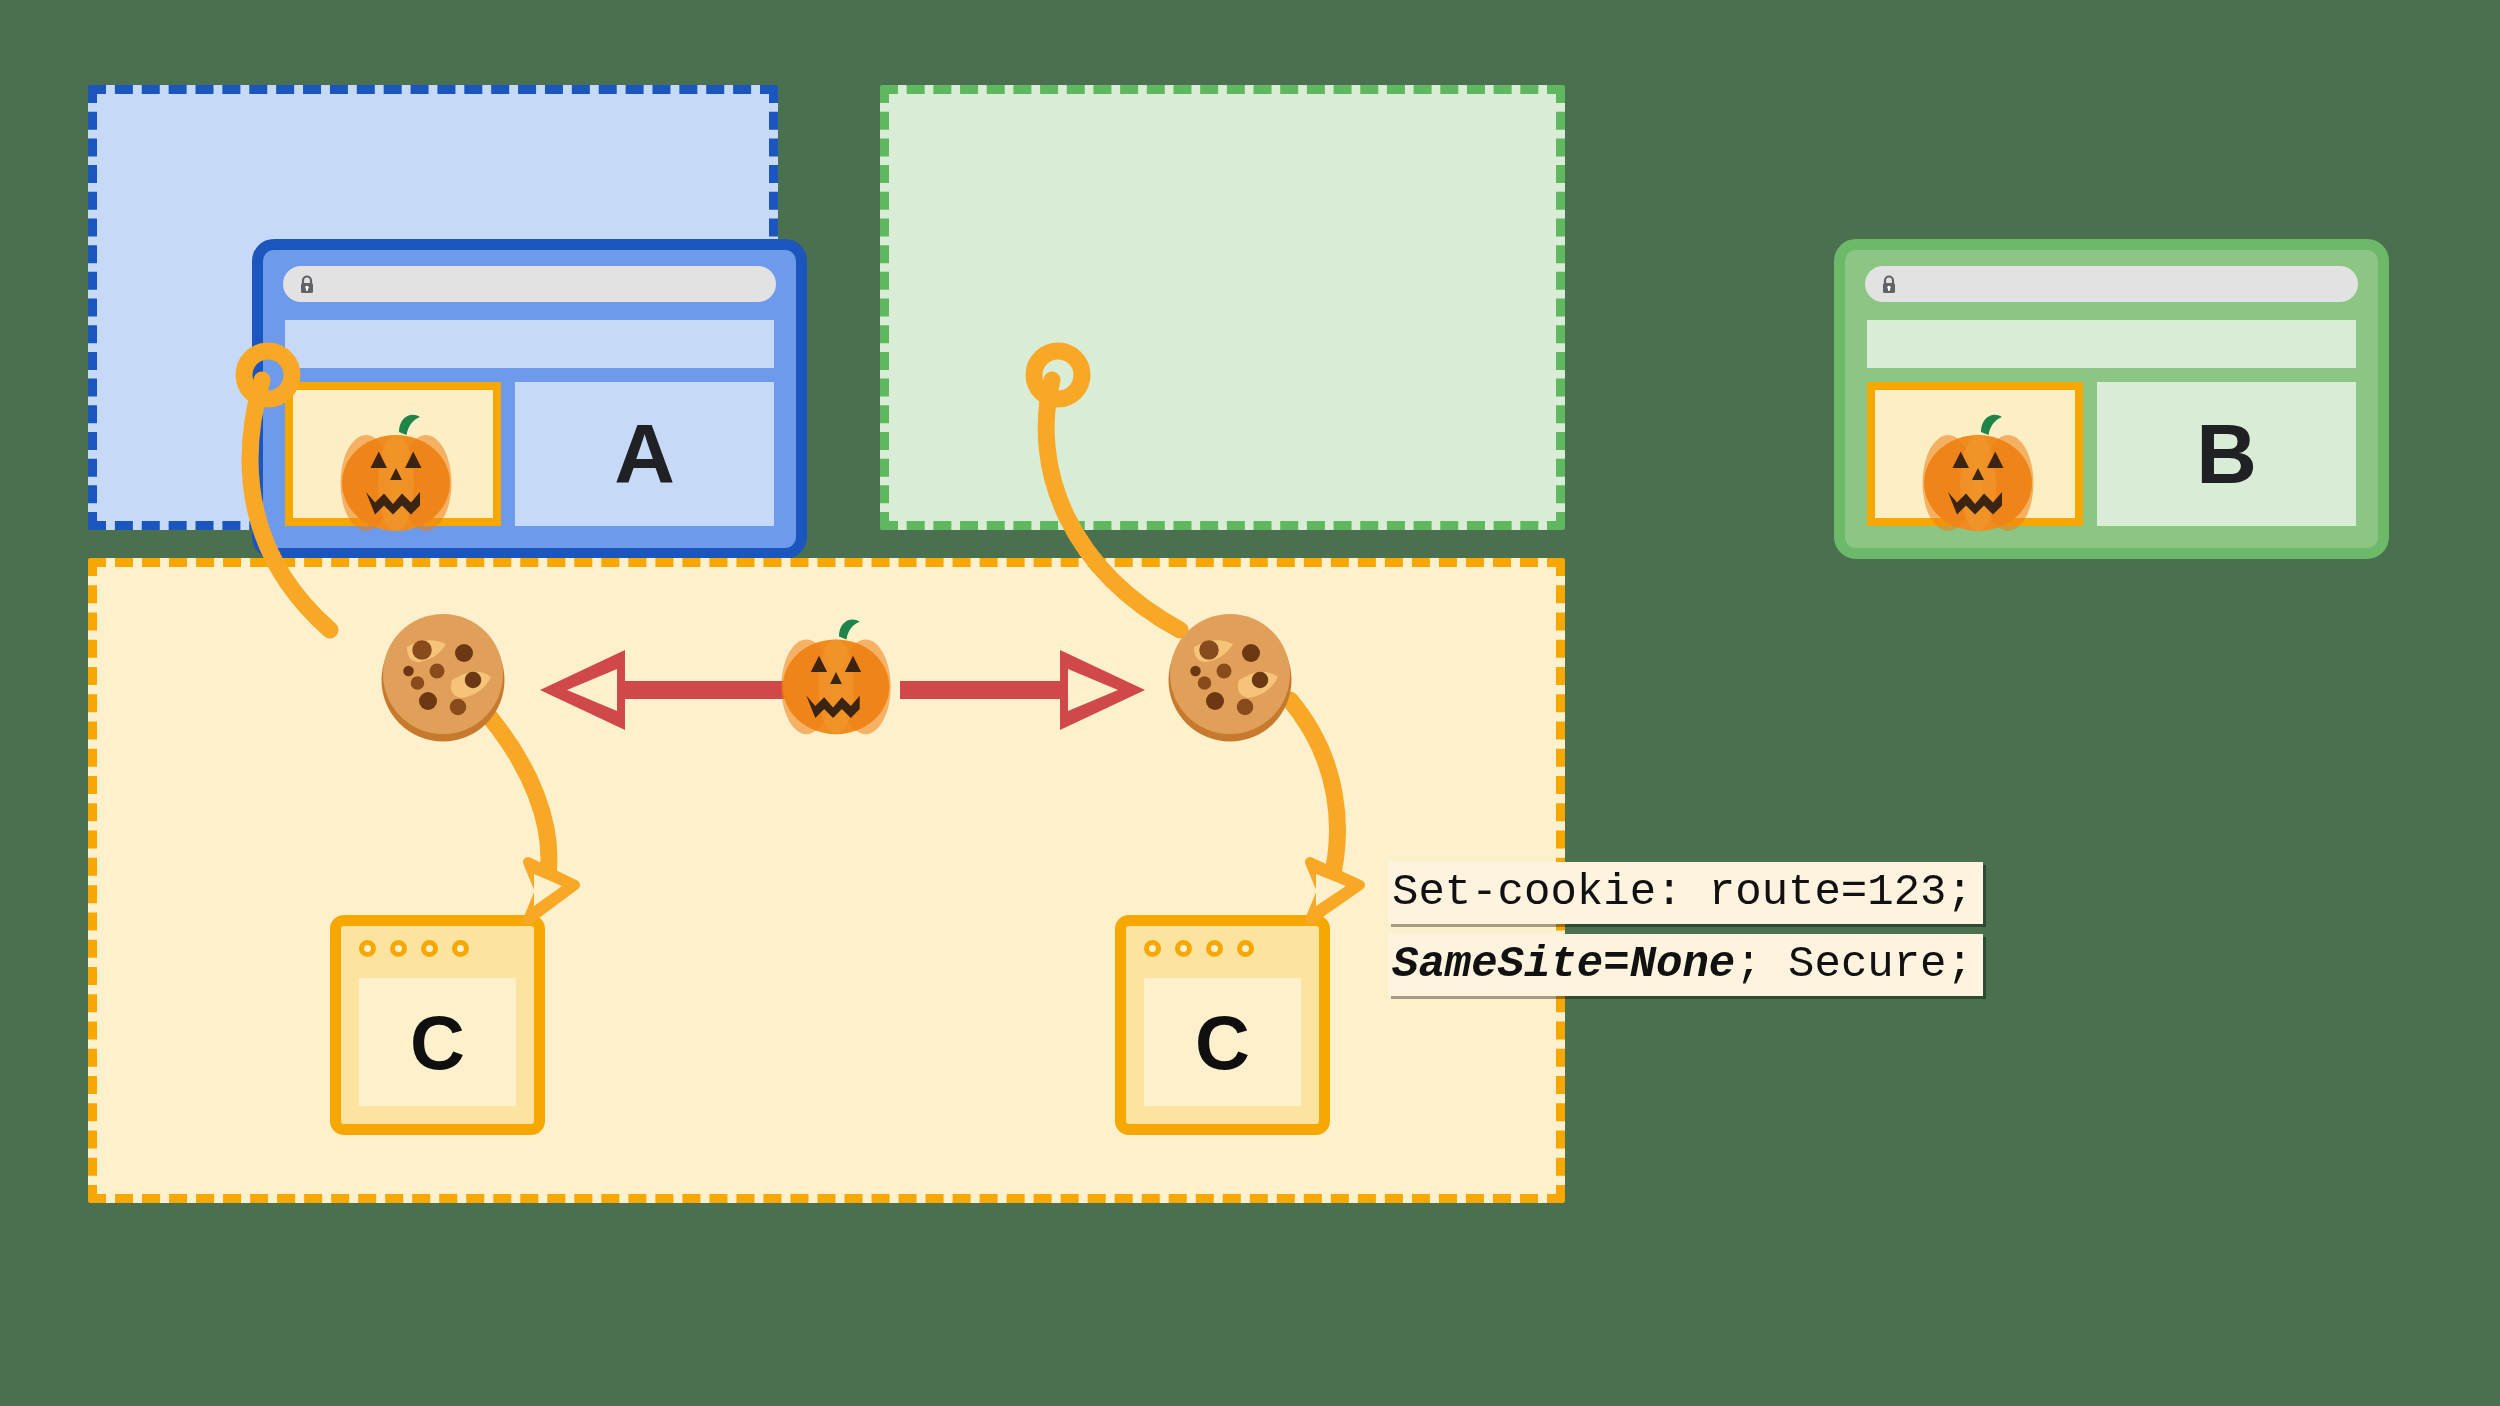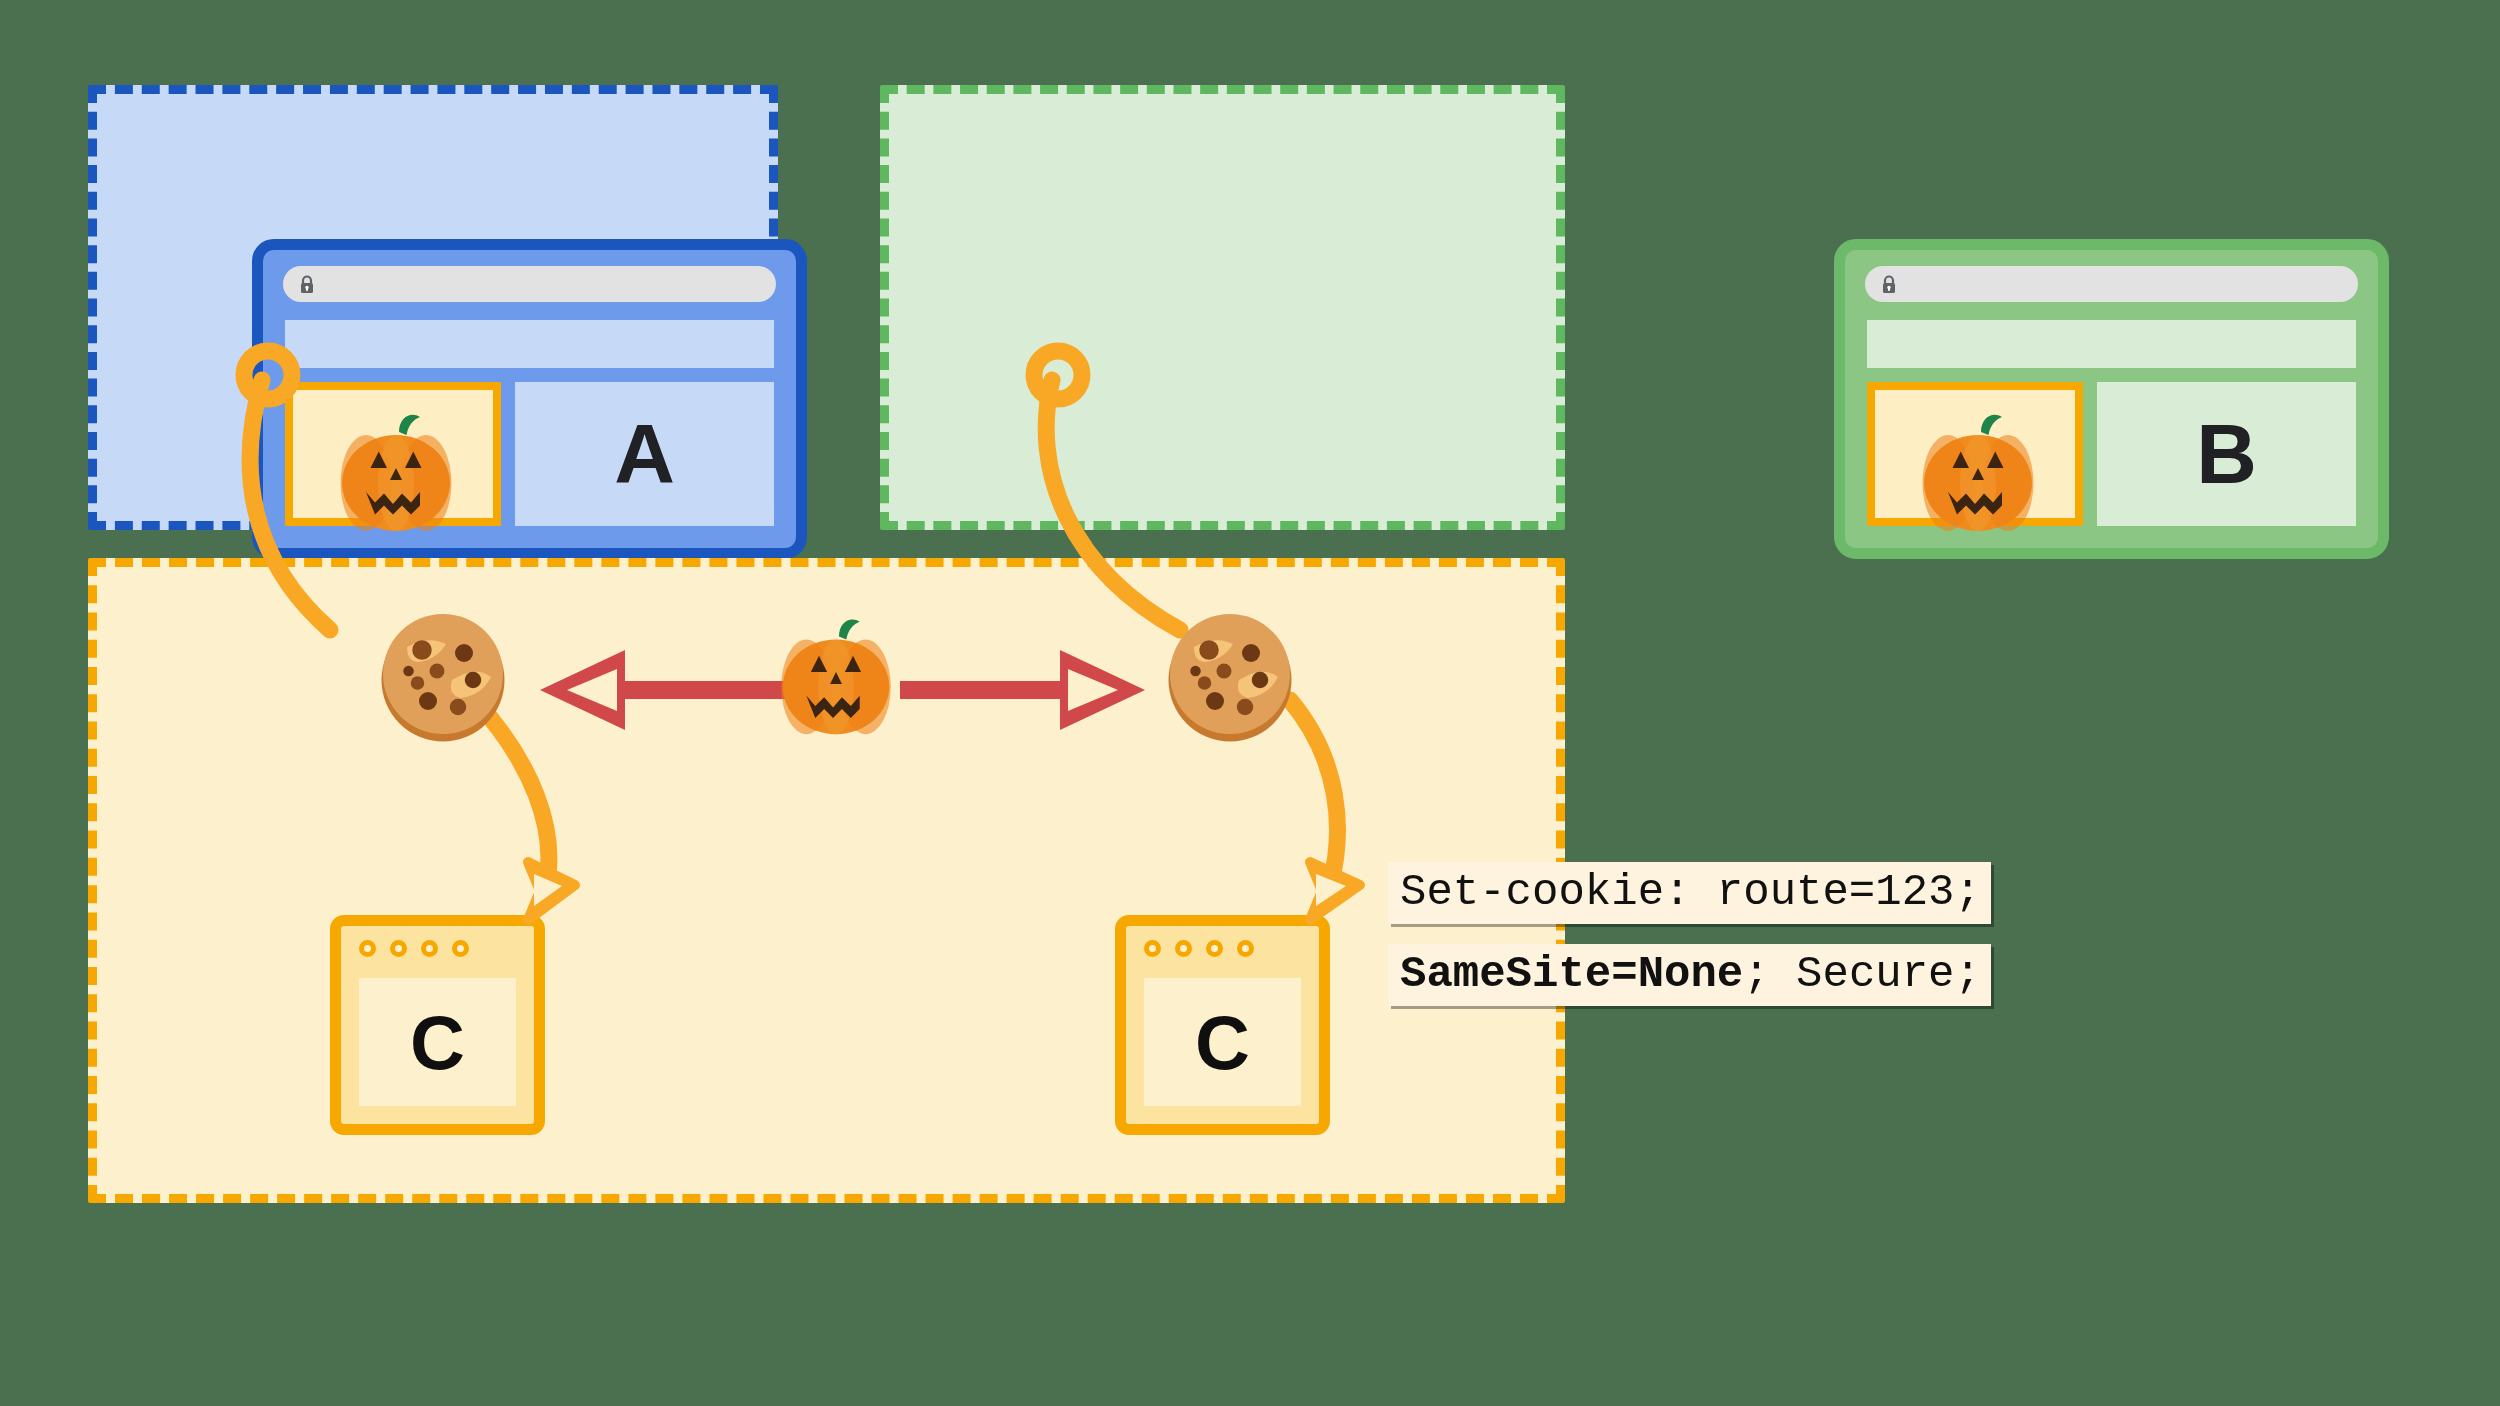--- a/index.html
+++ b/index.html
@@ -145,27 +145,27 @@
     position: absolute;
     left: 1388px; top: 862px;
     font-family: "Liberation Mono", monospace;
     font-size: 44px;
     color: #111111;
     line-height: 1.0;
   }
   .code-line {
     background: #fdf3de;
     box-shadow: 3px 3px 0 rgba(0,0,0,0.35);
-    padding: 8px 10px 10px 12px;
+    padding: 8px 10px 10px 4px;
     white-space: pre;
     display: block;
-    margin-bottom: 20px;
+    margin-bottom: 10px;
     width: max-content;
   }
-  .code-b { font-weight: bold; }
+  .code-b { font-weight: bold; font-style: italic; }
 
   
   #overlay {
     position: absolute;
     left: 0; top: 0;
     width: 2500px; height: 1406px;
     pointer-events: none;
   }
 
   

